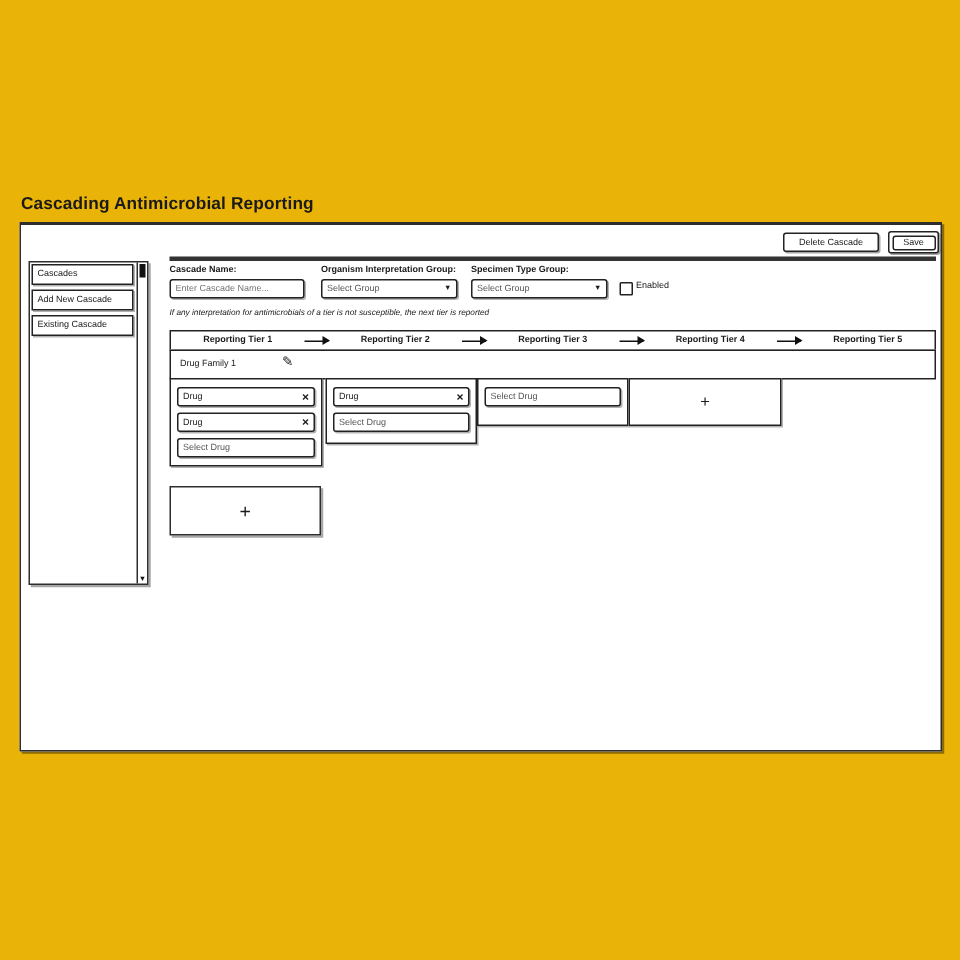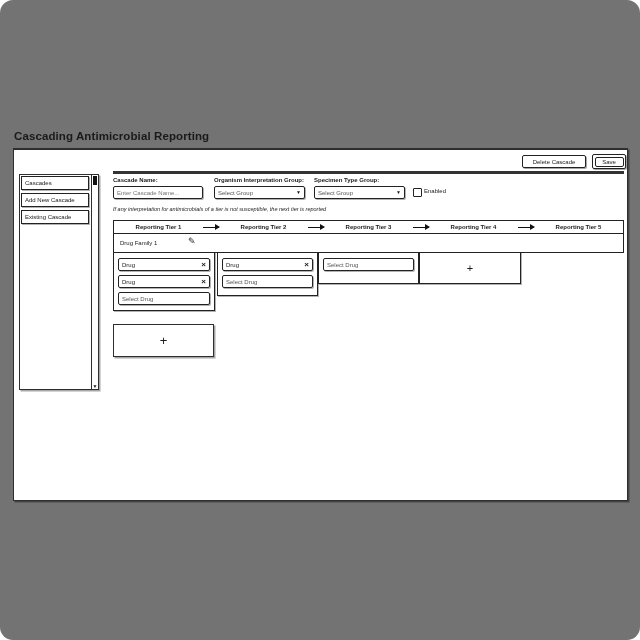--- a/index.html
+++ b/index.html
@@ -1,17 +1,17 @@
 <!DOCTYPE html>
 <html><head>
 <meta charset="utf-8">
 <style>
   html,body{margin:0;padding:0;background:#ffffff;}
-  .canvas{position:relative;width:640px;height:640px;background:#737373;overflow:hidden;
-          font-family:"Liberation Sans",sans-serif;color:#1a1a1a;border-radius:13px;}
+  .canvas{position:relative;width:640px;height:640px;background:#eab308;overflow:hidden;
+          font-family:"Liberation Sans",sans-serif;color:#1a1a1a;}
   #page-title{position:absolute;left:14px;top:130px;font-size:11.5px;font-weight:bold;letter-spacing:.1px;}
 
   #window{position:absolute;left:13px;top:148px;width:613px;height:350px;background:#fff;
           border:1.5px solid #2e2e2e;border-top-width:2.5px;box-shadow:1.5px 1.5px 0 rgba(0,0,0,.4);}
 
   .btn{position:absolute;display:flex;align-items:center;justify-content:center;font-size:6px;
        border:1px solid #222;border-radius:2px;background:#fff;box-shadow:1px 1px 0 rgba(0,0,0,.35);
        box-sizing:border-box;cursor:pointer;}
   #btn-delete{left:508px;top:5px;width:64px;height:13px;}
   #btn-save{left:578px;top:4px;width:34px;height:15px;padding:1.5px;}

